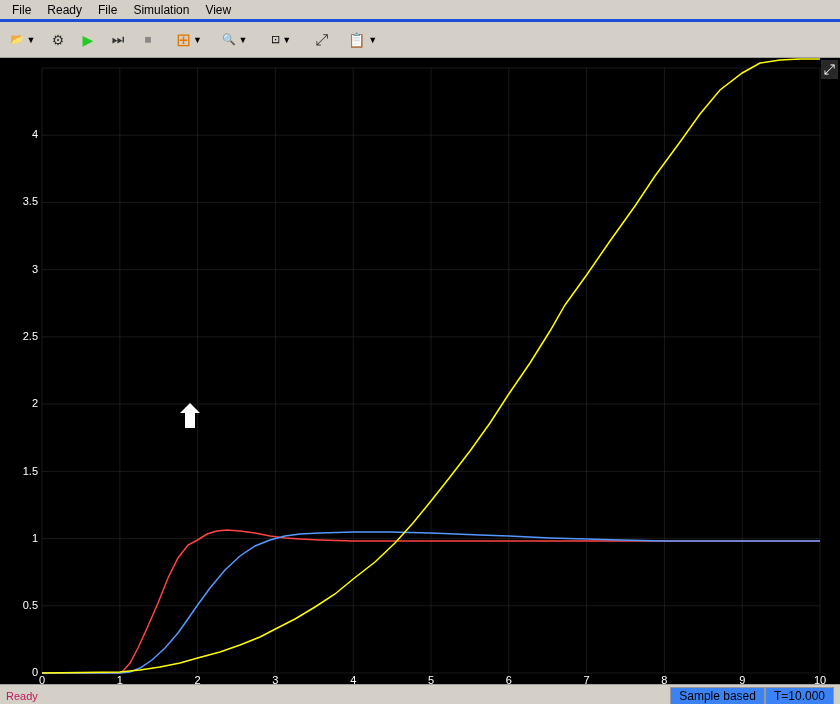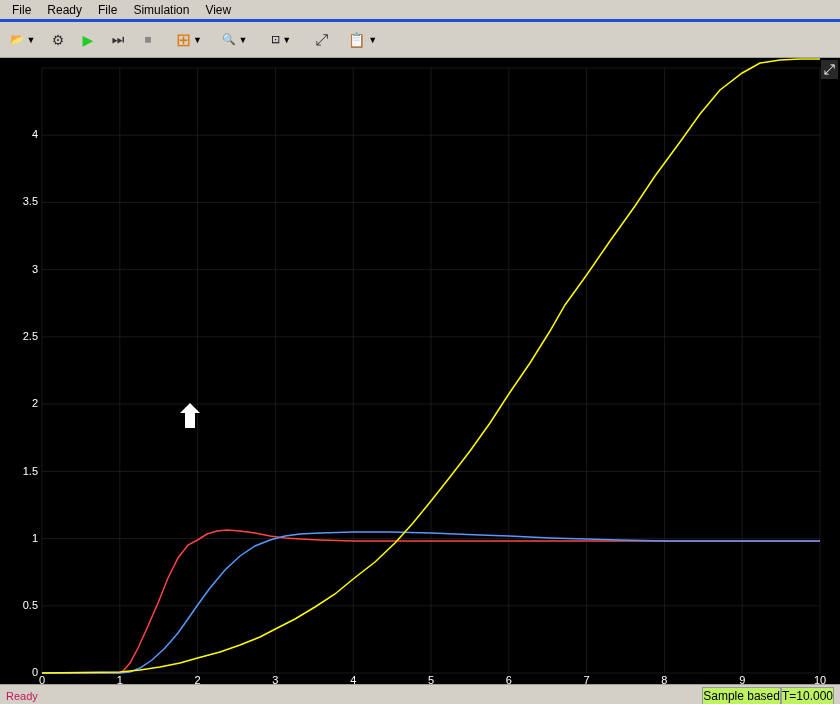--- a/index.html
+++ b/index.html
@@ -96,23 +96,23 @@
     }
     #status-left {
       font-size: 11px;
       color: #be185d;
     }
     #status-right {
       display: flex;
       gap: 0;
     }
     .status-badge {
-      background: #bef264;
+      background: #3b82f6;
       border: 1px inset #a0a0a0;
-      padding: 1px 0;
+      padding: 1px 8px;
       font-size: 12px;
       color: #000;
       border: 1px solid #999;
     }
 
     
     #plot-expand-icon {
       position: absolute;
       top: 2px;
       right: 2px;

